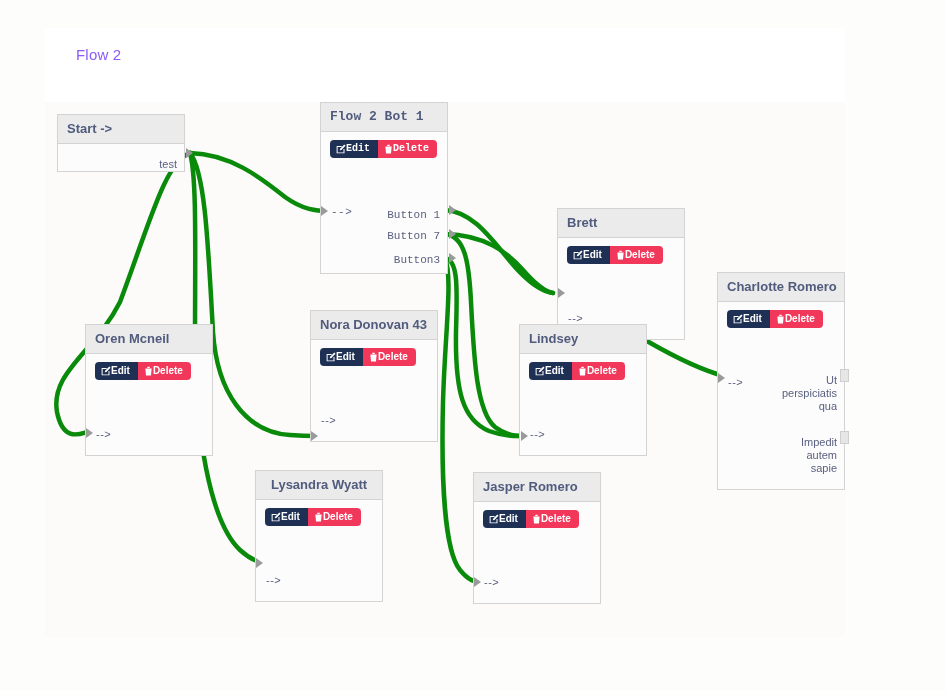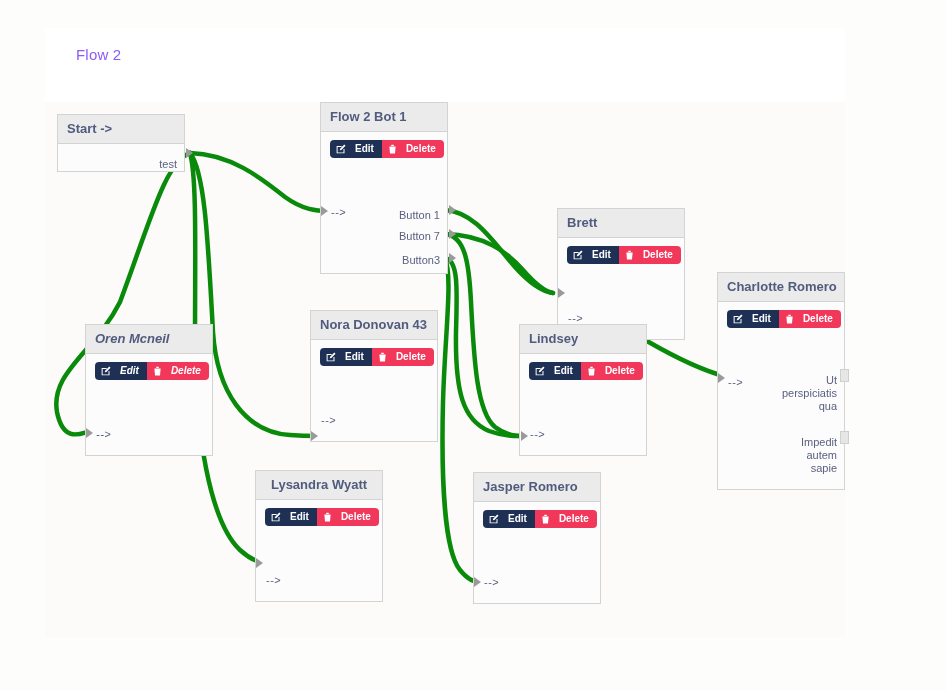--- a/index.html
+++ b/index.html
@@ -81,21 +81,21 @@
   .btn-row {
     display: flex;
     margin: 0 9px;
     border-radius: 4px;
     overflow: hidden;
     width: max-content;
   }
   .btn {
     display: flex;
     align-items: center;
-    gap: 9px;
+    gap: 0;
     font-size: 10px;
     font-weight: bold;
     color: #ffffff;
     padding: 4px 8px 4px 6px;
     white-space: nowrap;
     cursor: pointer;
     line-height: 1;
   }
   .btn-edit { background: #1f3055; }
   .btn-delete { background: #f2385a; }
@@ -173,21 +173,21 @@
     </svg>
 
     <div class="node" style="left:12px; top:12px; width:128px; height:58px;">
       <div class="node-header">Start -&gt;</div>
       <div class="node-body">
         <div class="port-out" style="top:14px;">test</div>
       </div>
     </div>
     <div class="arrow-marker" style="left:141px; top:46px;"></div>
 
-    <div class="node" style="left:275px; top:0px; width:128px; height:172px;">
+    <div class="node" style="left:275px; top:0px; width:128px; height:172px;font-family:Liberation Mono, monospace;">
       <div class="node-header">Flow 2 Bot 1</div>
       <div class="node-body">
         <div class="btn-row">
           <div class="btn btn-edit">
             <svg width="10" height="10" viewBox="0 0 16 16">
               <path fill="#ffffff" d="M1 3h8v1.6H2.6v9H12V8h1.6v6.6H1z"></path>
               <path fill="#ffffff" d="M13.2.8l2 2-6.6 6.6-2.6.6.6-2.6z"></path>
             </svg>
             <span>Edit</span>
           </div>
@@ -202,21 +202,21 @@
         <div class="port-out" style="top:77px;">Button 1</div>
         <div class="port-out" style="top:98px;">Button 7</div>
         <div class="port-out" style="top:122px;">Button3</div>
       </div>
     </div>
     <div class="arrow-marker" style="left:276px; top:104px;"></div>
     <div class="arrow-marker" style="left:404px; top:103px;"></div>
     <div class="arrow-marker" style="left:404px; top:127px;"></div>
     <div class="arrow-marker" style="left:404px; top:151px;"></div>
 
-    <div class="node" style="left:40px; top:222px; width:128px; height:132px;font-style:italic;">
+    <div class="node" style="left:40px; top:222px; width:128px; height:132px;">
       <div class="node-header">Oren Mcneil</div>
       <div class="node-body">
         <div class="btn-row">
           <div class="btn btn-edit">
             <svg width="10" height="10" viewBox="0 0 16 16">
               <path fill="#ffffff" d="M1 3h8v1.6H2.6v9H12V8h1.6v6.6H1z"></path>
               <path fill="#ffffff" d="M13.2.8l2 2-6.6 6.6-2.6.6.6-2.6z"></path>
             </svg>
             <span>Edit</span>
           </div>

